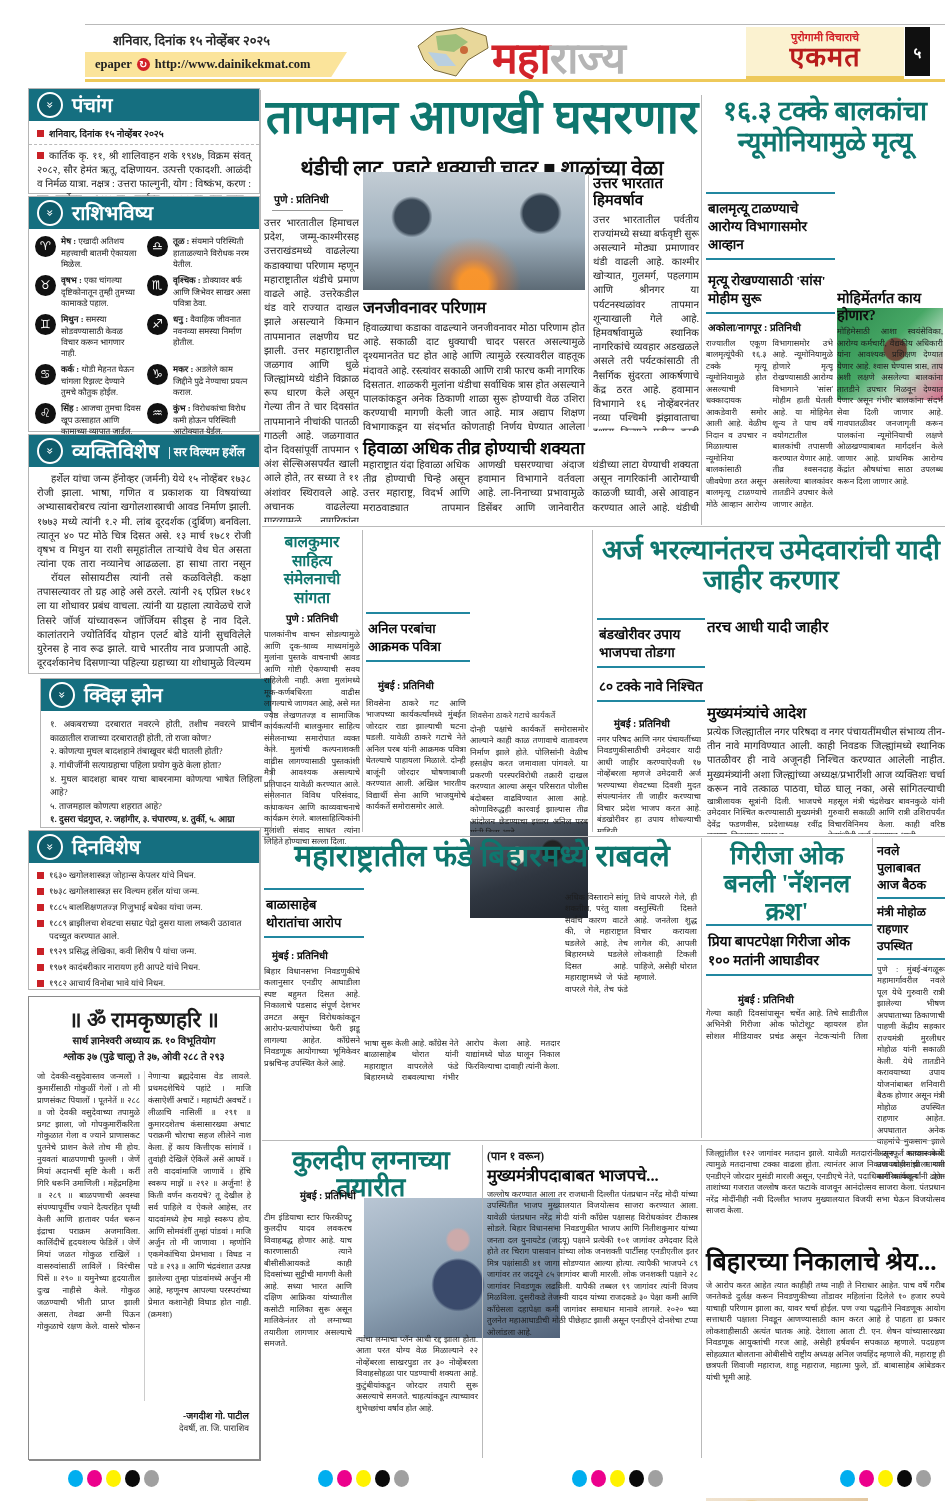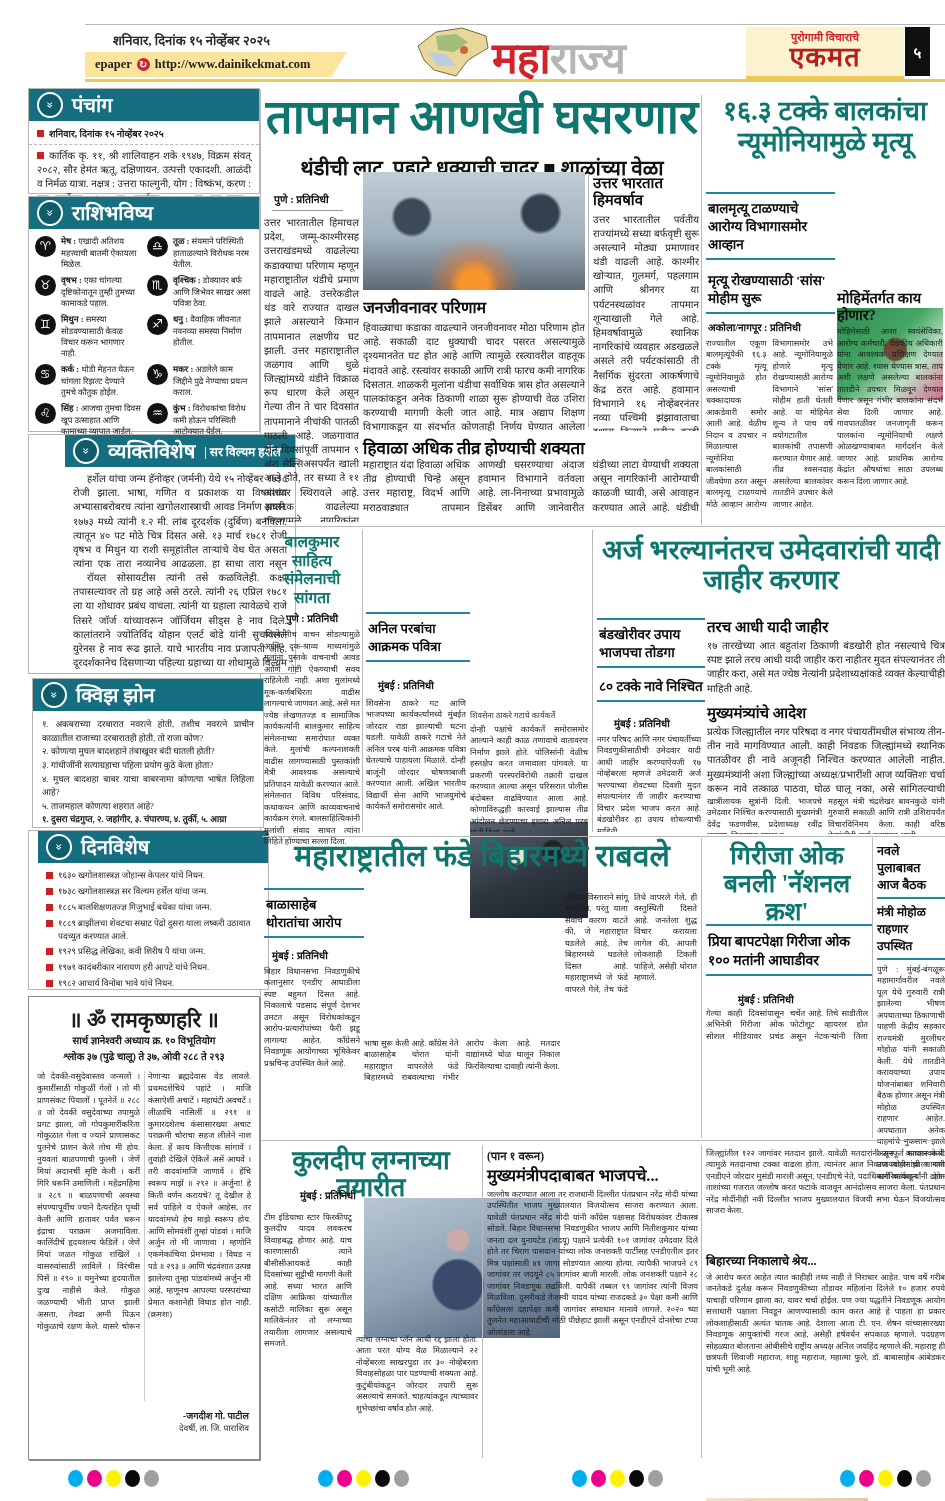--- a/index.html
+++ b/index.html
@@ -158,46 +158,46 @@
           <span class="ricon">♍</span>
           <span class="rtxt"><b>कन्या :</b> <span>तुम्ही करत असलेल्या कामातून आशावाद वाढीस लागेल.</span></span>
         </div>
       <div class="ritem">
           <span class="ricon">♓</span>
           <span class="rtxt"><b>मीन :</b> <span>कुटुंबावर पाहण्यासाठी अचानक प्रवास घडेल.</span></span>
         </div>
     </div>
   </div>
 
-  <div class="abs sect" style="left:28px;top:434px;width:230px;height:238px;padding-left:36px;">
+  <div class="abs sect" style="left:28px;top:434px;width:230px;height:238px;">
     <div class="sect-head">
       <span class="chev">»</span>
       <span class="sect-title">व्यक्तिविशेष</span>
       <span class="sect-sub">| सर विल्यम हर्शेल</span>
     </div>
     <div class="bt" style="padding:5px 8px;height:94px;text-indent:14px;">हर्शेल यांचा जन्म हॅनोव्हर (जर्मनी) येथे १५ नोव्हेंबर १७३८ रोजी झाला. भाषा, गणित व प्रकाशक या विषयांच्या अभ्यासाबरोबरच त्यांना खगोलशास्त्राची आवड निर्माण झाली. १७७३ मध्ये त्यांनी १.२ मी. लांब दूरदर्शक (दुर्बिण) बनविला. त्यातून ४० पट मोठे चित्र दिसत असे. १३ मार्च १७८१ रोजी वृषभ व मिथुन या राशी समूहांतील ताऱ्यांचे वेध घेत असता त्यांना एक तारा नव्यानेच आढळला. हा साधा तारा नसून धूमकेतू असावा असे त्यांना वाटले.</div>
     <div class="bt" style="padding:0 8px;height:98px;text-indent:14px;">रॉयल सोसायटीस त्यांनी तसे कळविलेही. कक्षा तपासल्यावर तो ग्रह आहे असे ठरले. त्यांनी २६ एप्रिल १७८१ ला या शोधावर प्रबंध वाचला. त्यांनी या ग्रहाला त्यावेळचे राजे तिसरे जॉर्ज यांच्यावरून जॉर्जियम सीड्स हे नाव दिले. कालांतराने ज्योतिर्विद योहान एलर्ट बोडे यांनी सुचविलेले युरेनस हे नाव रूढ झाले. याचे भारतीय नाव प्रजापती आहे. दूरदर्शकानेच दिसणाऱ्या पहिल्या ग्रहाच्या या शोधामुळे विल्यम यांची कीर्ती पसरली व त्यांना रॉयल्टी सुवर्ण पदक मिळाले. राजाने त्यांना आपले खासगी खगोलशास्त्रज्ञ म्हणून नेमले. हर्शेल यांनी सूर्यावरील घडामोडींचे व डागांचे दीर्घकाल निरीक्षण करून सूर्य वायुरूप आहे, हे निश्चित केले.</div>
   </div>
 
-  <div class="abs sect" style="left:32px;top:678px;width:230px;height:148px;">
+  <div class="abs sect" style="left:40px;top:678px;width:230px;height:148px;">
     <div class="sect-head">
       <span class="chev">»</span>
       <span class="sect-title">क्विझ झोन</span>
     </div>
     <div class="qa">
       <div>१. अकबराच्या दरबारात नवरत्ने होती, तशीच नवरत्ने प्राचीन काळातील राजाच्या दरबारातही होती, तो राजा कोण?</div>
       <div>२. कोणत्या मुघल बादशहाने तंबाखूवर बंदी घातली होती?</div>
       <div>३. गांधीजींनी सत्याग्रहाचा पहिला प्रयोग कुठे केला होता?</div>
       <div>४. मुघल बादशहा बाबर याचा बाबरनामा कोणत्या भाषेत लिहिला आहे?</div>
       <div>५. ताजमहाल कोणत्या शहरात आहे?</div>
       <div style="font-weight:bold;">१. दुसरा चंद्रगुप्त, २. जहांगीर, ३. चंपारण्य, ४. तुर्की, ५. आग्रा</div>
     </div>
   </div>
 
-  <div class="abs sect" style="left:28px;top:830px;width:230px;height:158px;padding-left:9px;">
+  <div class="abs sect" style="left:28px;top:830px;width:230px;height:158px;">
     <div class="sect-head">
       <span class="chev">»</span>
       <span class="sect-title">दिनविशेष</span>
     </div>
     <div style="padding:6px 8px;overflow:hidden;height:114px;">
       <div class="din-item">
           <span class="redsq"></span>
           <span>१६३०  खगोलशास्त्रज्ञ जोहान्स केपलर यांचे निधन.</span>
         </div>
       <div class="din-item">
@@ -296,21 +296,20 @@
   <div class="abs bt2" style="left:470px;top:724px;width:118px;height:108px;">दोन्ही पक्षांचे कार्यकर्ते समोरासमोर आल्याने काही काळ तणावाचे वातावरण निर्माण झाले होते. पोलिसांनी वेळीच हस्तक्षेप करत जमावाला पांगवले. या प्रकरणी परस्परविरोधी तक्रारी दाखल करण्यात आल्या असून परिसरात पोलीस बंदोबस्त वाढविण्यात आला आहे. कोणाविरुद्धही कारवाई झाल्यास तीव्र आंदोलन छेडण्याचा इशारा अनिल परब यांनी दिला आहे.</div>
   <div class="abs rule-v" style="left:592px;top:530px;height:302px;"></div>
 
   <div class="abs h-main" style="left:597px;top:535px;width:348px;font-size:27px;line-height:1.12;">अर्ज भरल्यानंतरच उमेदवारांची यादी जाहीर करणार</div>
   <div class="abs kicker" style="left:597px;top:618px;width:104px;font-size:13.5px;">बंडखोरीवर उपाय भाजपचा तोडगा</div>
   <div class="abs kicker" style="left:597px;top:672px;width:104px;font-size:13.5px;border-top:none;">८० टक्के नावे निश्चित</div>
   <div class="abs byline" style="left:614px;top:716px;font-size:10px;">मुंबई : प्रतिनिधी</div>
   <div class="abs bt2" style="left:597px;top:734px;width:104px;height:98px;">नगर परिषद आणि नगर पंचायतींच्या निवडणुकीसाठीची उमेदवार यादी आधी जाहीर करण्याऐवजी १७ नोव्हेंबरला म्हणजे उमेदवारी अर्ज भरण्याच्या शेवटच्या दिवशी मुदत संपल्यानंतर ती जाहीर करण्याचा विचार प्रदेश भाजप करत आहे. बंडखोरीवर हा उपाय शोधल्याची माहिती</div>
   <div class="abs" style="left:707px;top:616px;width:238px;height:84px;overflow:hidden;">
     <div class="boxhead" style="font-size:15px;">तरच आधी यादी जाहीर</div>
-    <div class="bt">१७ तारखेच्या आत बहुतांश ठिकाणी बंडखोरी होत नसल्याचे चित्र स्पष्ट झाले तरच आधी यादी जाहीर करा नाहीतर मुदत संपल्यानंतर ती जाहीर करा, असे मत ज्येष्ठ नेत्यांनी प्रदेशाध्यक्षांकडे व्यक्त केल्याचीही माहिती आहे.</div>
   </div>
   <div class="abs" style="left:707px;top:702px;width:238px;height:92px;overflow:hidden;">
     <div class="boxhead" style="font-size:15px;">मुख्यमंत्र्यांचे आदेश</div>
     <div class="bt">प्रत्येक जिल्ह्यातील नगर परिषदा व नगर पंचायतींमधील संभाव्य तीन-तीन नावे मागविण्यात आली. काही निवडक जिल्ह्यांमध्ये स्थानिक पातळीवर ही नावे अजूनही निश्चित करण्यात आलेली नाहीत. मुख्यमंत्र्यांनी अशा जिल्ह्यांच्या अध्यक्ष/प्रभारींशी आज व्यक्तिशः चर्चा करून नावे तत्काळ पाठवा, घोळ घालू नका, असे सांगितल्याची माहिती आहे. महायुतीच्या समन्वय समितीची संयुक्त पत्र परिषद १८ नोव्हेंबरला मुंबईत होईल.</div>
   </div>
   <div class="abs bt2" style="left:707px;top:796px;width:115px;height:38px;">खात्रीलायक सूत्रांनी दिली. भाजपचे उमेदवार निश्चित करण्यासाठी मुख्यमंत्री देवेंद्र फडणवीस, प्रदेशाध्यक्ष रवींद्र चव्हाण, निवडणूक प्रमुख व</div>
   <div class="abs bt2" style="left:828px;top:796px;width:117px;height:38px;">महसूल मंत्री चंद्रशेखर बावनकुळे यांनी गुरुवारी सकाळी आणि रात्री उशिरापर्यंत विचारविनिमय केला. काही वरिष्ठ नेत्यांशीही चर्चा करण्यात आली.</div>
   <div class="abs rule-h" style="left:262px;top:836px;width:683px;"></div>
 
   <div class="abs h-main" style="left:264px;top:841px;width:436px;font-size:30px;">महाराष्ट्रातील फंडे बिहारमध्ये राबवले</div>
@@ -352,21 +351,21 @@
   <div class="abs rule-v" style="left:482px;top:1145px;height:313px;"></div>
   <div class="abs" style="left:487px;top:1148px;width:211px;">
     <div style="font-weight:bold;font-size:11.5px;">(पान १ वरून)</div>
     <div class="boxhead" style="font-size:16.5px;">मुख्यमंत्रीपदाबाबत भाजपचे...</div>
     <div class="bt2" style="height:268px;">जल्लोष करण्यात आला तर राजधानी दिल्लीत पंतप्रधान नरेंद्र मोदी यांच्या उपस्थितीत भाजप मुख्यालयात विजयोत्सव साजरा करण्यात आला. यावेळी पंतप्रधान नरेंद्र मोदी यांनी काँग्रेस पक्षासह विरोधकांवर टीकास्त्र सोडले. बिहार विधानसभा निवडणुकीत भाजप आणि नितीशकुमार यांच्या जनता दल युनायटेड (जदयू) पक्षाने प्रत्येकी १०१ जागांवर उमेदवार दिले होते तर चिराग पासवान यांच्या लोक जनशक्ती पार्टीसह एनडीएतील इतर मित्र पक्षांसाठी ४१ जागा सोडण्यात आल्या होत्या. त्यापैकी भाजपने ८९ जागांवर तर जदयूने ८५ जागांवर बाजी मारली. लोक जनशक्ती पक्षाने २८ जागांवर निवडणूक लढविली. यापैकी तब्बल १९ जागांवर त्यांनी विजय मिळविला. दुसरीकडे तेजस्वी यादव यांच्या राजदकडे ३० पेक्षा कमी आणि काँग्रेसला दहापेक्षा कमी जागांवर समाधान मानावे लागले. २०२० च्या तुलनेत महाआघाडीची मोठी पीछेहाट झाली असून एनडीएने दोनशेचा टप्पा ओलांडला आहे.</div>
   </div>
 
   <div class="abs rule-v" style="left:701px;top:1145px;height:313px;"></div>
   <div class="abs" style="left:706px;top:1148px;width:239px;">
     <div class="bt2" style="height:92px;">जिल्ह्यांतील १२२ जागांवर मतदान झाले. यावेळी मतदारांनी उत्स्फूर्त मतदान केले. त्यामुळे मतदानाचा टक्का वाढला होता. त्यानंतर आज निकाल जाहीर झाला. यात एनडीएने जोरदार मुसंडी मारली असून, एनडीएचे नेते, पदाधिकारी कार्यकर्त्यांनी ढोल-ताशांच्या गजरात जल्लोष करत फटाके वाजवून आनंदोत्सव साजरा केला. पंतप्रधान नरेंद्र मोदींनीही नवी दिल्लीत भाजप मुख्यालयात विजयी सभा घेऊन विजयोत्सव साजरा केला.</div>
-    <div class="boxhead" style="font-size:12px;margin-top:12px;">बिहारच्या निकालाचे श्रेय...</div>
+    <div class="boxhead" style="font-size:25px;margin-top:3px;">बिहारच्या निकालाचे श्रेय...</div>
     <div class="bt2" style="height:180px;">जे आरोप करत आहेत त्यात काहीही तथ्य नाही ते निराधार आहेत. पाच वर्षे गरीब जनतेकडे दुर्लक्ष करून निवडणुकीच्या तोंडावर महिलांना दिलेले १० हजार रुपये याचाही परिणाम झाला का, यावर चर्चा होईल. पण ज्या पद्धतीने निवडणूक आयोग सत्ताधारी पक्षाला निवडून आणण्यासाठी काम करत आहे हे पाहता हा प्रकार लोकशाहीसाठी अत्यंत घातक आहे. देशाला आता टी. एन. शेषन यांच्यासारख्या निवडणूक आयुक्तांची गरज आहे, असेही हर्षवर्धन सपकाळ म्हणाले. पदग्रहण सोहळ्यात बोलताना ओबीसीचे राष्ट्रीय अध्यक्ष अनिल जयहिंद म्हणाले की, महाराष्ट्र ही छत्रपती शिवाजी महाराज, शाहू महाराज, महात्मा फुले, डॉ. बाबासाहेब आंबेडकर यांची भूमी आहे.</div>
   </div>
 
   <div class="dots" style="left:68px;top:1470px;">
     <span class="dot dc"></span>
       <span class="dot dm"></span>
       <span class="dot dy"></span>
       <span class="dot dk"></span>
       <span class="dot dg"></span>
   </div>

